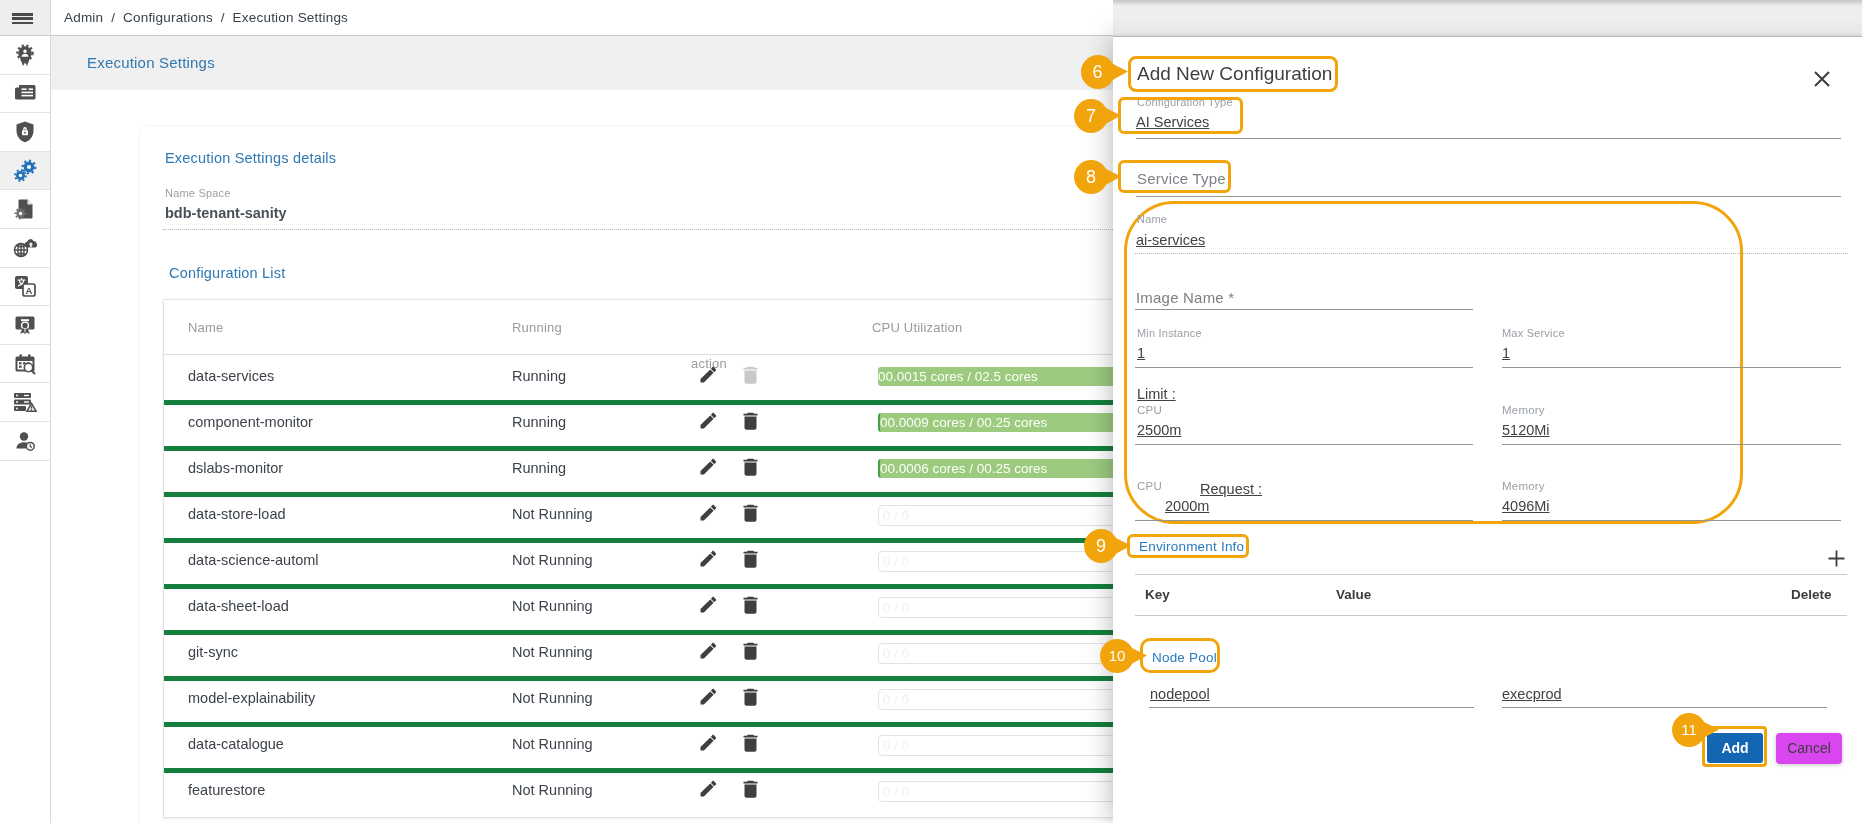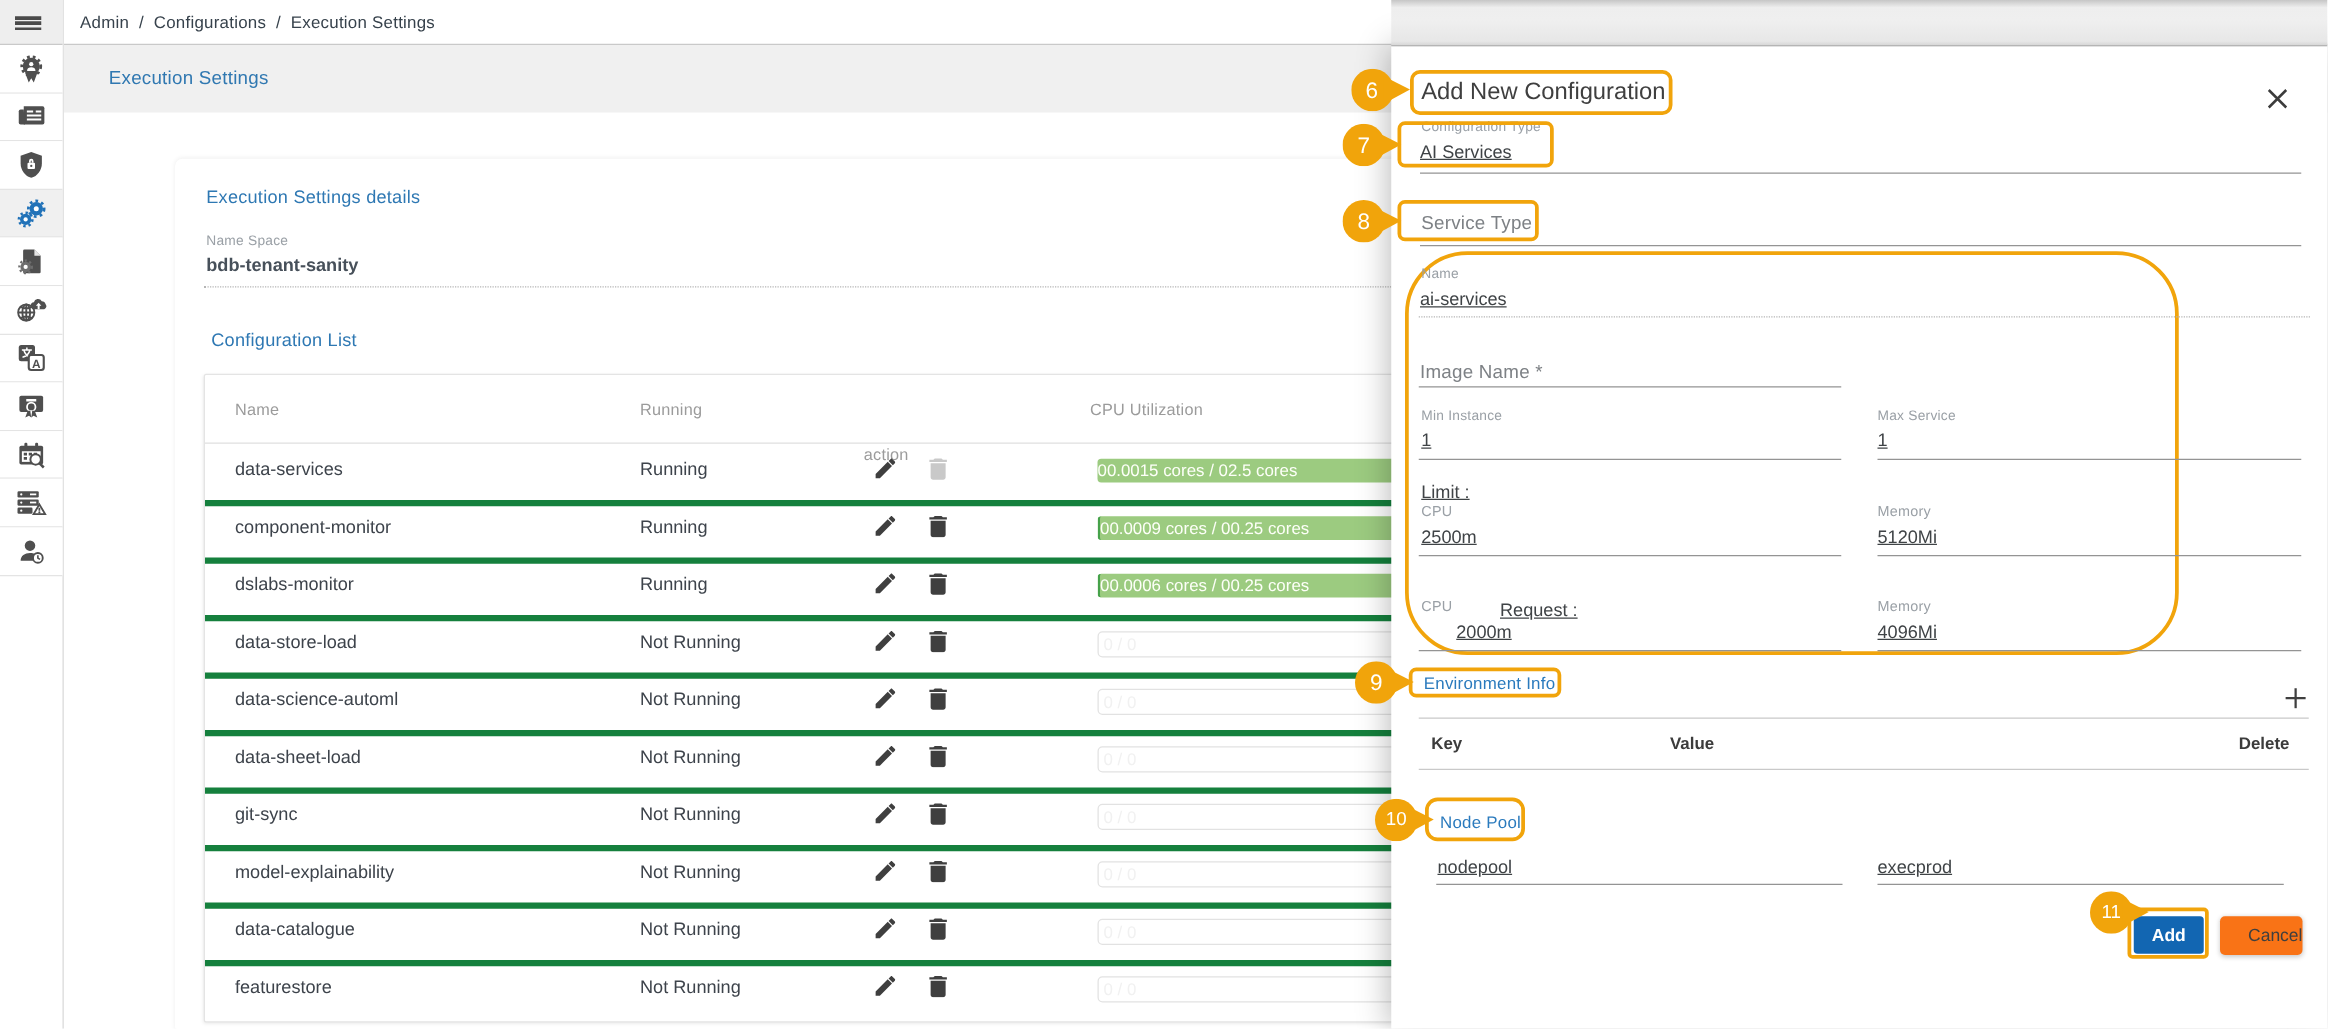--- a/index.html
+++ b/index.html
@@ -390,22 +390,22 @@
   <div class="obox" style="left:1140px;top:638px;width:74px;height:29px;border-width:3px;border-radius:10px;"></div>
 
   <div class="pval" style="left:1150px;top:686px;">nodepool</div>
   <div class="in-line" style="left:1149px;top:707px;width:325px;"></div>
   <div class="pval" style="left:1502px;top:686px;">execprod</div>
   <div class="in-line" style="left:1502px;top:707px;width:325px;"></div>
 
   <div class="abs" style="left:1707px;top:733px;width:56px;height:30px;background:#1266b2;border-radius:3px;
        color:#fff;font-weight:bold;font-size:14px;text-align:center;line-height:30px;">Add</div>
   <div class="obox" style="left:1702px;top:726px;width:59px;height:35px;border-radius:4px;"></div>
-  <div class="abs" style="left:1776px;top:733px;width:66px;height:31px;background:#f97316;border-radius:4px;
-       box-shadow:0 1px 4px rgba(0,0,0,0.22);color:#3f3f3f;font-size:14px;text-align:right;line-height:31px;">Cancel</div>
+  <div class="abs" style="left:1776px;top:733px;width:66px;height:31px;background:#d946ef;border-radius:4px;
+       box-shadow:0 1px 4px rgba(0,0,0,0.22);color:#3f3f3f;font-size:14px;text-align:center;line-height:31px;">Cancel</div>
 
   <div class="obox" style="left:1128px;top:56px;width:204px;height:30px;"></div>
   <div class="obox" style="left:1118px;top:97px;width:119px;height:31px;border-width:3px;border-radius:6px;"></div>
   <div class="obox" style="left:1118px;top:160px;width:107px;height:27px;border-width:3px;border-radius:6px;"></div>
 
   <div class="pin" style="left:1080.5px;top:54.5px;">
     <svg width="48" height="34" viewBox="0 0 48 34">
         <g fill="#f1a40b">
           <circle cx="17" cy="17" r="17"></circle>
           <path d="M26 6 L47 16.5 L26 28 Z"></path>

